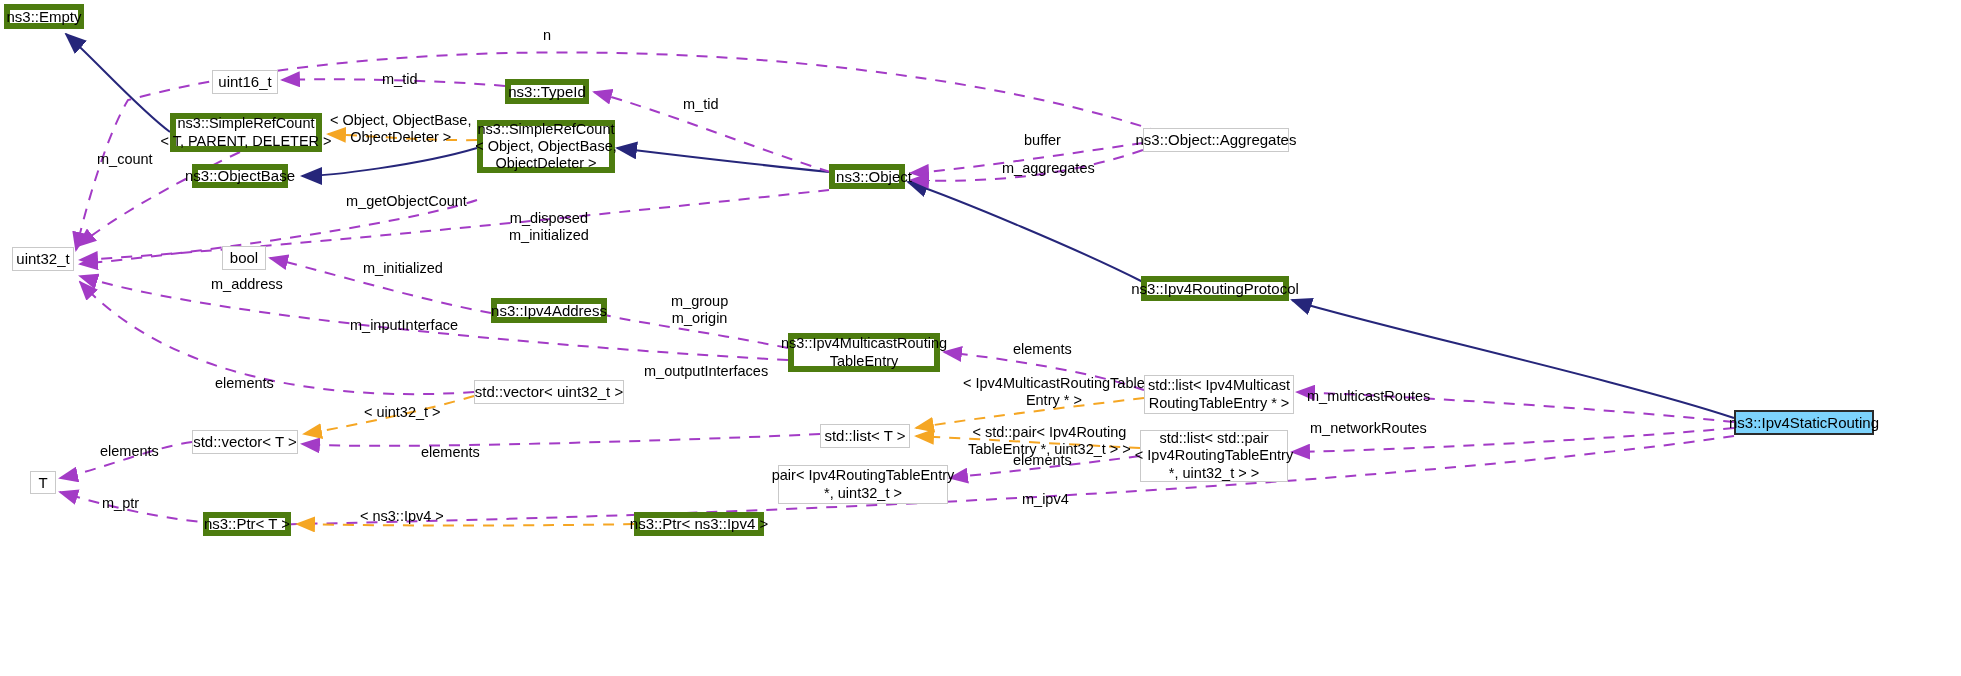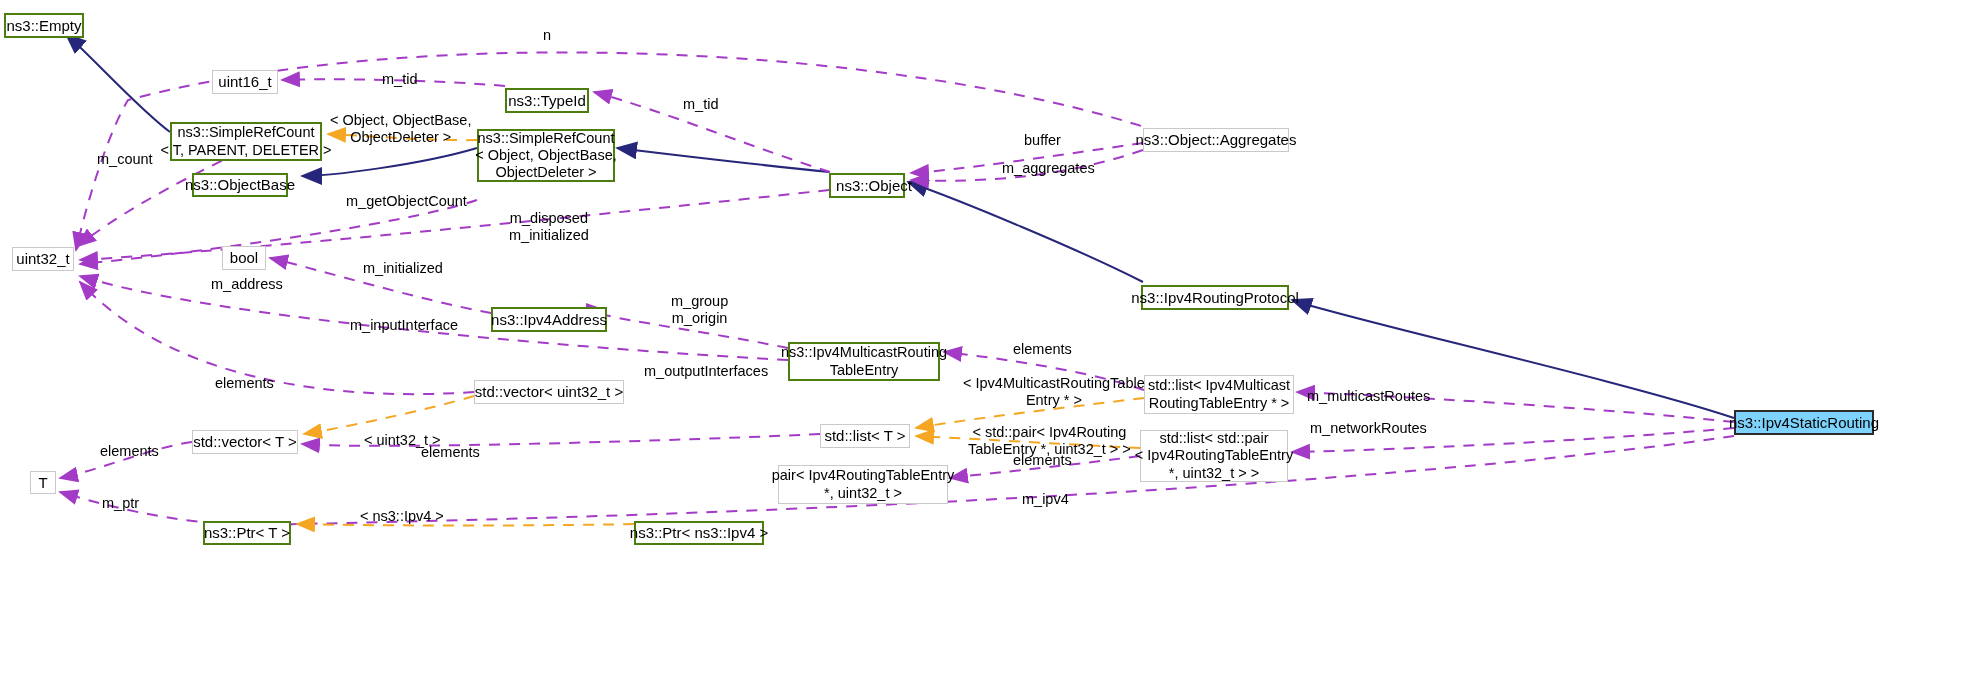--- a/index.html
+++ b/index.html
@@ -2,21 +2,21 @@
 <html><head>
 <meta charset="utf-8">
 <style>
   html,body{margin:0;padding:0;background:#ffffff;}
   #stage{position:relative;width:1961px;height:676px;background:#fff;
          font-family:"Liberation Sans","DejaVu Sans",sans-serif;overflow:hidden;}
   svg.edges{position:absolute;left:0;top:0;width:1961px;height:676px;}
   .node{position:absolute;box-sizing:border-box;display:flex;align-items:center;
         justify-content:center;text-align:center;line-height:1.18;
         font-size:15px;color:#000;background:#ffffff;white-space:pre;}
-  .node.solid{border:2px solid #4d7c0f;margin-top:9px;}
+  .node.solid{border:6px solid #4d7c0f;}
   .node.thin{border:1px solid #c9c9c9;}
   .node.hl{border:2px solid #2b2b2b;background:#7dd3fc;}
   .elabel{position:absolute;font-size:14.5px;color:#000;white-space:pre;
           text-align:center;line-height:1.2;}
 </style>
 </head>
 <body>
 
 <div id="stage">
 
@@ -121,21 +121,21 @@
       <div class="elabel" style="left: 211px; top: 276px;">m_address</div>
       <div class="elabel" style="left: 671px; top: 293px;">m_group
 m_origin</div>
       <div class="elabel" style="left: 350px; top: 317px;">m_inputInterface</div>
       <div class="elabel" style="left: 1013px; top: 341px;">elements</div>
       <div class="elabel" style="left: 644px; top: 363px;">m_outputInterfaces</div>
       <div class="elabel" style="left: 215px; top: 375px;">elements</div>
       <div class="elabel" style="left: 963px; top: 375px;">&lt; Ipv4MulticastRoutingTable
 Entry * &gt;</div>
       <div class="elabel" style="left: 1307px; top: 388px;">m_multicastRoutes</div>
-      <div class="elabel" style="left: 364px; top: 404px; margin-top: 28px;">&lt; uint32_t &gt;</div>
+      <div class="elabel" style="left: 364px; top: 404px;">&lt; uint32_t &gt;</div>
       <div class="elabel" style="left: 968px; top: 424px;">&lt; std::pair&lt; Ipv4Routing
 TableEntry *, uint32_t &gt; &gt;</div>
       <div class="elabel" style="left: 1310px; top: 420px;">m_networkRoutes</div>
       <div class="elabel" style="left: 100px; top: 443px;">elements</div>
       <div class="elabel" style="left: 421px; top: 444px;">elements</div>
       <div class="elabel" style="left: 1013px; top: 452px;">elements</div>
       <div class="elabel" style="left: 1022px; top: 491px;">m_ipv4</div>
       <div class="elabel" style="left: 102px; top: 495px;">m_ptr</div>
       <div class="elabel" style="left: 360px; top: 508px;">&lt; ns3::Ipv4 &gt;</div>
     </div>

